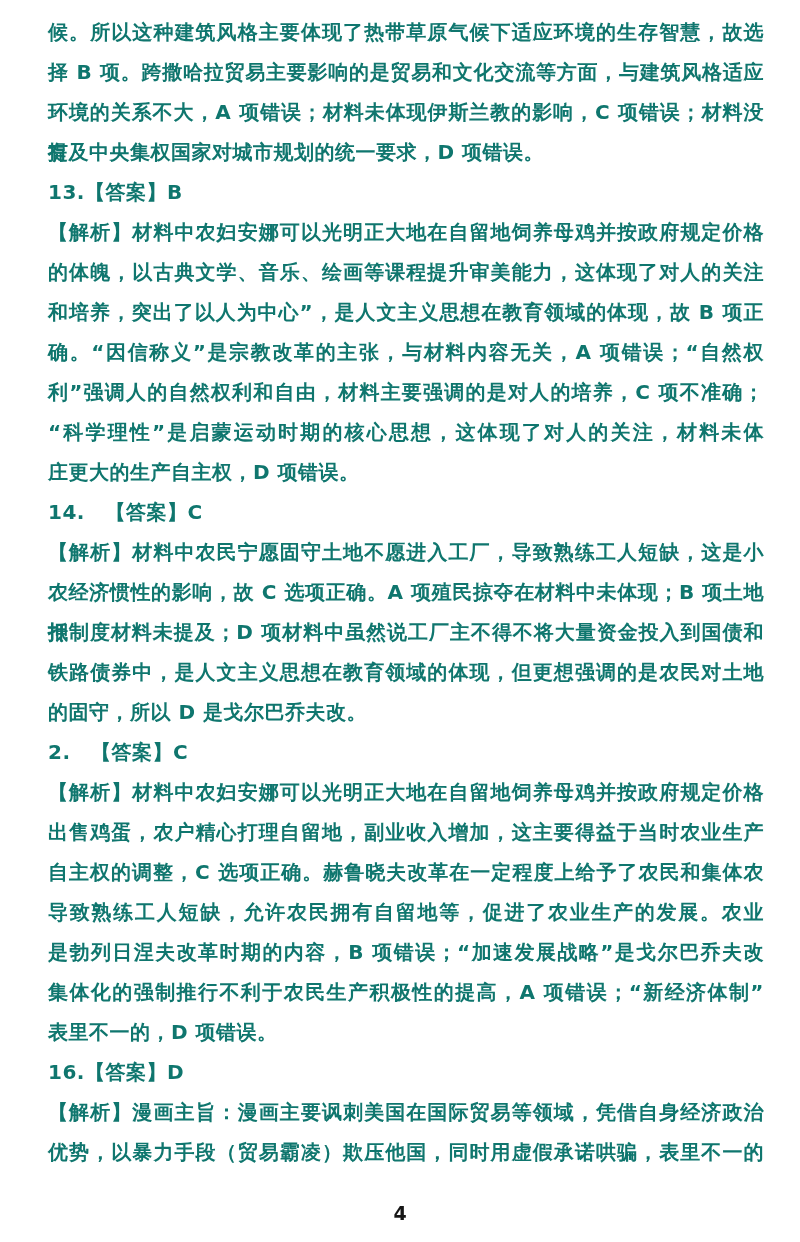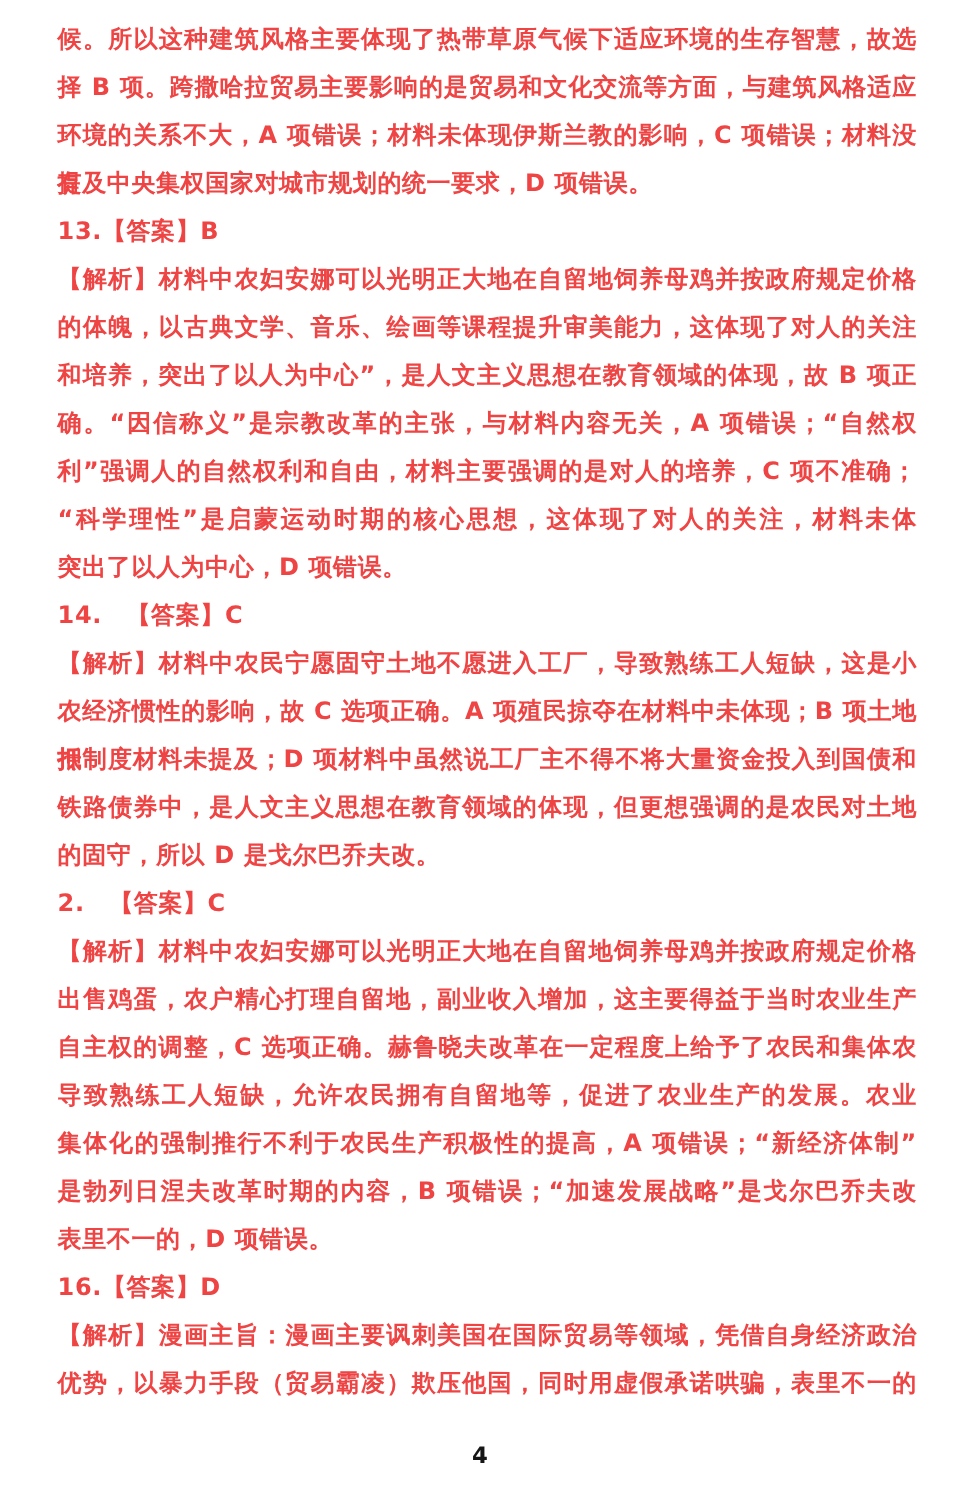--- a/index.html
+++ b/index.html
@@ -21,21 +21,21 @@
     position: absolute;
     top: 12px;
     left: 48px;
     width: 716px;
   }
   .line {
     height: 40px;
     line-height: 40px;
     font-size: 20px;
     font-weight: 700;
-    color: #ef4444;
+    color: #0f766e;
     white-space: pre;
     letter-spacing: 0.5px;
     overflow: visible;
   }
   
   .line.full {
     white-space: normal;
     text-align: justify;
     text-align-last: justify;
   }
@@ -62,33 +62,33 @@
     <div class="line full">择 B 项。跨撒哈拉贸易主要影响的是贸易和文化交流等方面，与建筑风格适应</div>
     <div class="line full">环境的关系不大，A 项错误；材料未体现伊斯兰教的影响，C 项错误；材料没有</div>
     <div class="line short">提及中央集权国家对城市规划的统一要求，D 项错误。</div>
     <div class="line short">13.【答案】B</div>
     <div class="line full">【解析】材料中农妇安娜可以光明正大地在自留地饲养母鸡并按政府规定价格</div>
     <div class="line full">的体魄，以古典文学、音乐、绘画等课程提升审美能力，这体现了对人的关注</div>
     <div class="line full">和培养，突出了以人为中心”，是人文主义思想在教育领域的体现，故 B 项正</div>
     <div class="line full">确。“因信称义”是宗教改革的主张，与材料内容无关，A 项错误；“自然权</div>
     <div class="line full">利”强调人的自然权利和自由，材料主要强调的是对人的培养，C 项不准确；</div>
     <div class="line full">“科学理性”是启蒙运动时期的核心思想，这体现了对人的关注，材料未体</div>
-    <div class="line short">突出了以人为中心，D 项错误。</div>
+    <div class="line short">庄更大的生产自主权，D 项错误。</div>
     <div class="line short">14.　【答案】C</div>
     <div class="line full">【解析】材料中农民宁愿固守土地不愿进入工厂，导致熟练工人短缺，这是小</div>
     <div class="line full">农经济惯性的影响，故 C 选项正确。A 项殖民掠夺在材料中未体现；B 项土地抵</div>
     <div class="line full">押制度材料未提及；D 项材料中虽然说工厂主不得不将大量资金投入到国债和</div>
     <div class="line full">铁路债券中，是人文主义思想在教育领域的体现，但更想强调的是农民对土地</div>
     <div class="line short">的固守，所以 D 是戈尔巴乔夫改。</div>
     <div class="line short">2.　【答案】C</div>
     <div class="line full">【解析】材料中农妇安娜可以光明正大地在自留地饲养母鸡并按政府规定价格</div>
     <div class="line full">出售鸡蛋，农户精心打理自留地，副业收入增加，这主要得益于当时农业生产</div>
     <div class="line full">自主权的调整，C 选项正确。赫鲁晓夫改革在一定程度上给予了农民和集体农</div>
     <div class="line full">导致熟练工人短缺，允许农民拥有自留地等，促进了农业生产的发展。农业</div>
+    <div class="line full">是勃列日涅夫改革时期的内容，B 项错误；“加速发展战略”是戈尔巴乔夫改</div>
     <div class="line full">集体化的强制推行不利于农民生产积极性的提高，A 项错误；“新经济体制”</div>
-    <div class="line full">是勃列日涅夫改革时期的内容，B 项错误；“加速发展战略”是戈尔巴乔夫改</div>
     <div class="line short">表里不一的，D 项错误。</div>
     <div class="line short">16.【答案】D</div>
     <div class="line full">【解析】漫画主旨：漫画主要讽刺美国在国际贸易等领域，凭借自身经济政治</div>
     <div class="line full">优势，以暴力手段（贸易霸凌）欺压他国，同时用虚假承诺哄骗，表里不一的</div>
   </div>
   <div class="page-number">4</div>
 </div>
 
 </body></html>

